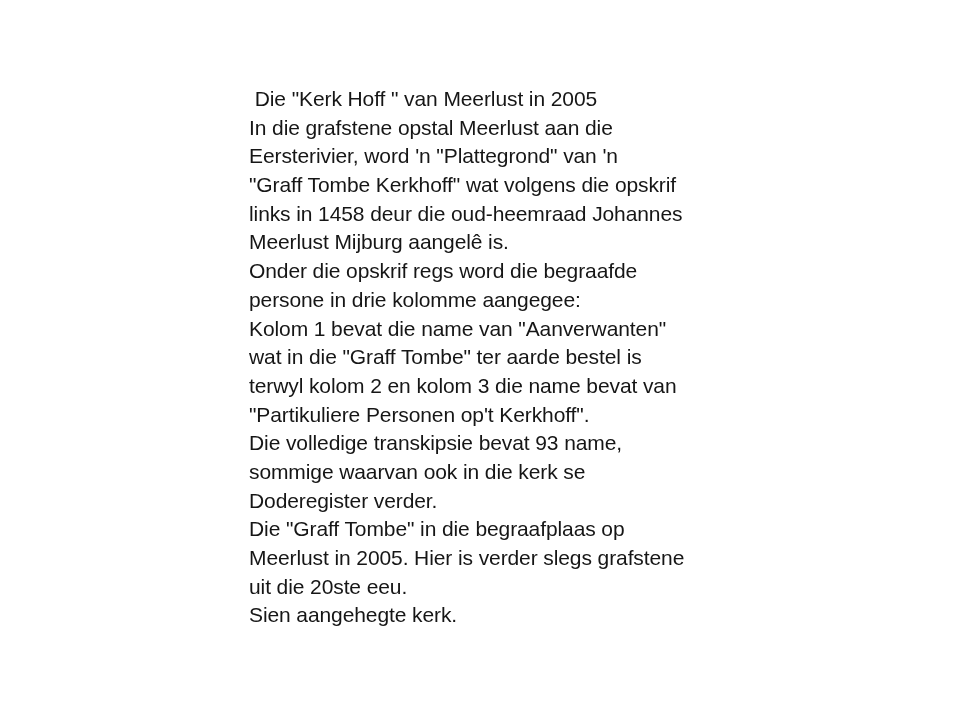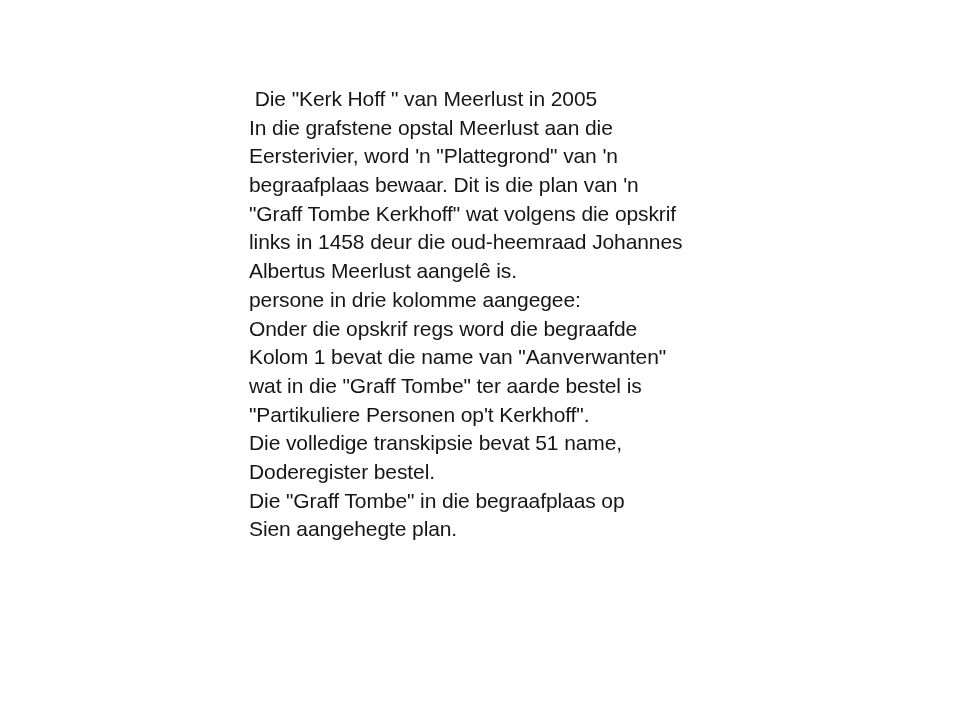--- a/index.html
+++ b/index.html
@@ -39,27 +39,30 @@
   }
 </style>
 </head>
 <body>
 
 <div class="slide-canvas">
   <div class="slide-body">
     <div class="text-line"> Die "Kerk Hoff " van Meerlust in 2005</div>
     <div class="text-line">In die grafstene opstal Meerlust aan die</div>
     <div class="text-line">Eersterivier, word 'n "Plattegrond" van 'n</div>
-    <div class="text-line">begraafplaas bewaar. Dit is die plan van 'n</div>
     <div class="text-line">"Graff Tombe Kerkhoff" wat volgens die opskrif</div>
     <div class="text-line">links in 1458 deur die oud-heemraad Johannes</div>
-    <div class="text-line">Albertus Meerlust aangelê is.</div>
+    <div class="text-line">Meerlust Mijburg aangelê is.</div>
+    <div class="text-line">Onder die opskrif regs word die begraafde</div>
     <div class="text-line">persone in drie kolomme aangegee:</div>
-    <div class="text-line">Onder die opskrif regs word die begraafde</div>
     <div class="text-line">Kolom 1 bevat die name van "Aanverwanten"</div>
     <div class="text-line">wat in die "Graff Tombe" ter aarde bestel is</div>
+    <div class="text-line">terwyl kolom 2 en kolom 3 die name bevat van</div>
     <div class="text-line">"Partikuliere Personen op't Kerkhoff".</div>
-    <div class="text-line">Die volledige transkipsie bevat 51 name,</div>
-    <div class="text-line">Doderegister bestel.</div>
+    <div class="text-line">Die volledige transkipsie bevat 93 name,</div>
+    <div class="text-line">sommige waarvan ook in die kerk se</div>
+    <div class="text-line">Doderegister verder.</div>
     <div class="text-line">Die "Graff Tombe" in die begraafplaas op</div>
-    <div class="text-line">Sien aangehegte plan.</div>
+    <div class="text-line">Meerlust in 2005. Hier is verder slegs grafstene</div>
+    <div class="text-line">uit die 20ste eeu.</div>
+    <div class="text-line">Sien aangehegte kerk.</div>
   </div>
 </div>
 
 </body></html>

